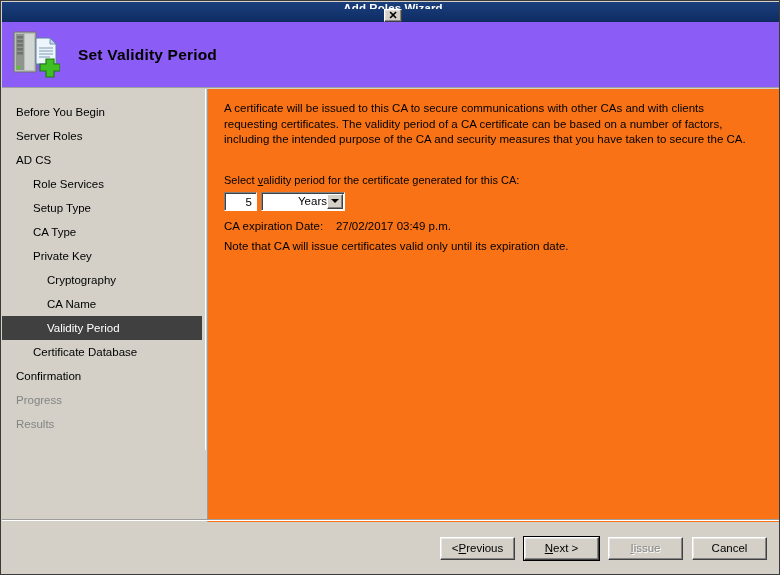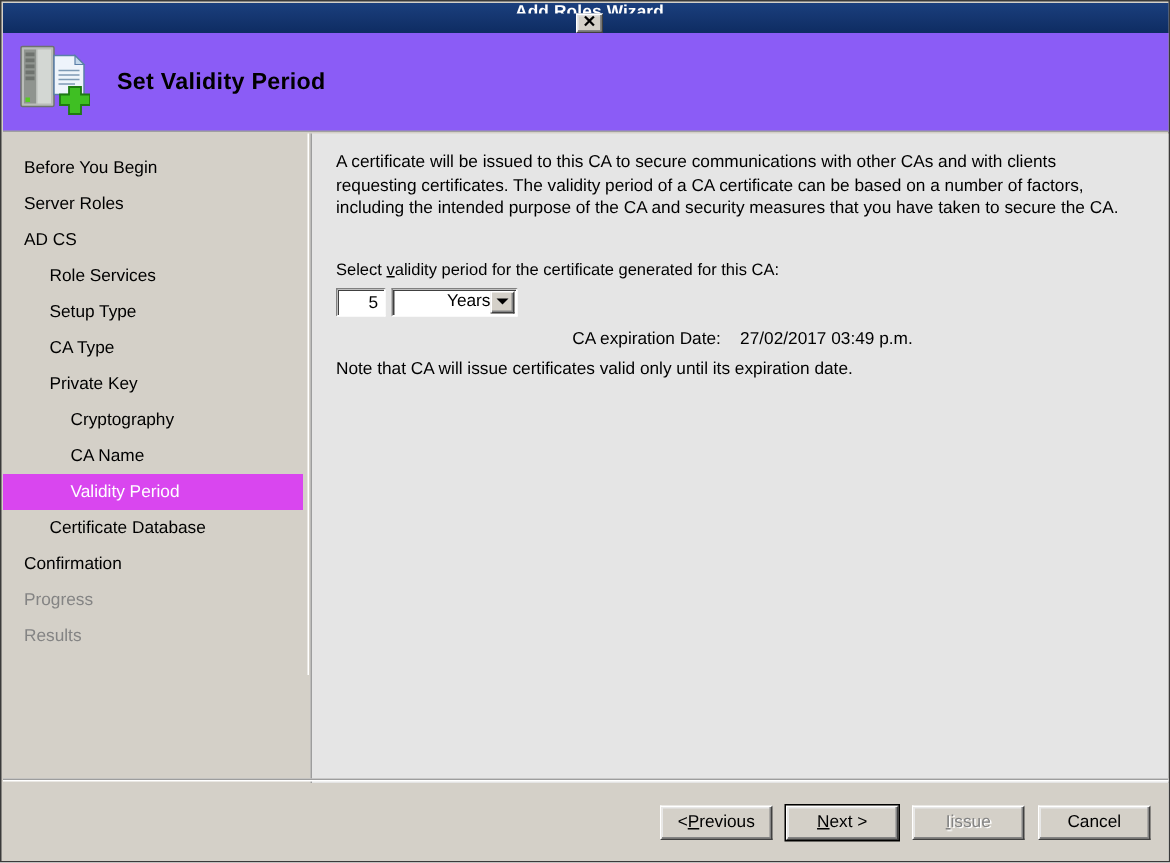--- a/index.html
+++ b/index.html
@@ -117,36 +117,36 @@
     line-height: 24px;
     font-size: 11.5px;
     color: #000000;
     white-space: nowrap;
     box-sizing: border-box;
   }
   .nav-item.level-0 { padding-left: 14px; }
   .nav-item.level-1 { padding-left: 31px; }
   .nav-item.level-2 { padding-left: 45px; }
   .nav-item.selected {
-    background: #d946ef;
+    background: #404040;
     color: #ffffff;
     margin-right: 3px;
   }
   .nav-item.disabled {
     color: #848484;
   }
 
   
   #content-pane {
     position: absolute;
     left: 205px;
     top: 0;
     width: 573px;
     height: 485px;
-    background: #e5e5e5;
+    background: #f97316;
     border-left: 1px solid #9d9d9d;
     box-sizing: border-box;
     padding: 12px 14px 0 16px;
   }
   #intro-paragraph {
     font-size: 11.5px;
     line-height: 15.5px;
     color: #000000;
     margin: 0;
     width: 530px;
@@ -226,21 +226,20 @@
     border-left: 4px solid transparent;
     border-right: 4px solid transparent;
     border-top: 4px solid #000000;
   }
 
   #expiration-line {
     font-size: 11.5px;
     margin-top: 9px;
     color: #000000;
     white-space: pre;
-    text-align: center;
   }
   #note-line {
     font-size: 11.5px;
     margin-top: 8px;
     color: #000000;
   }
 
   #more-link-wrap {
     position: absolute;
     left: 16px;

